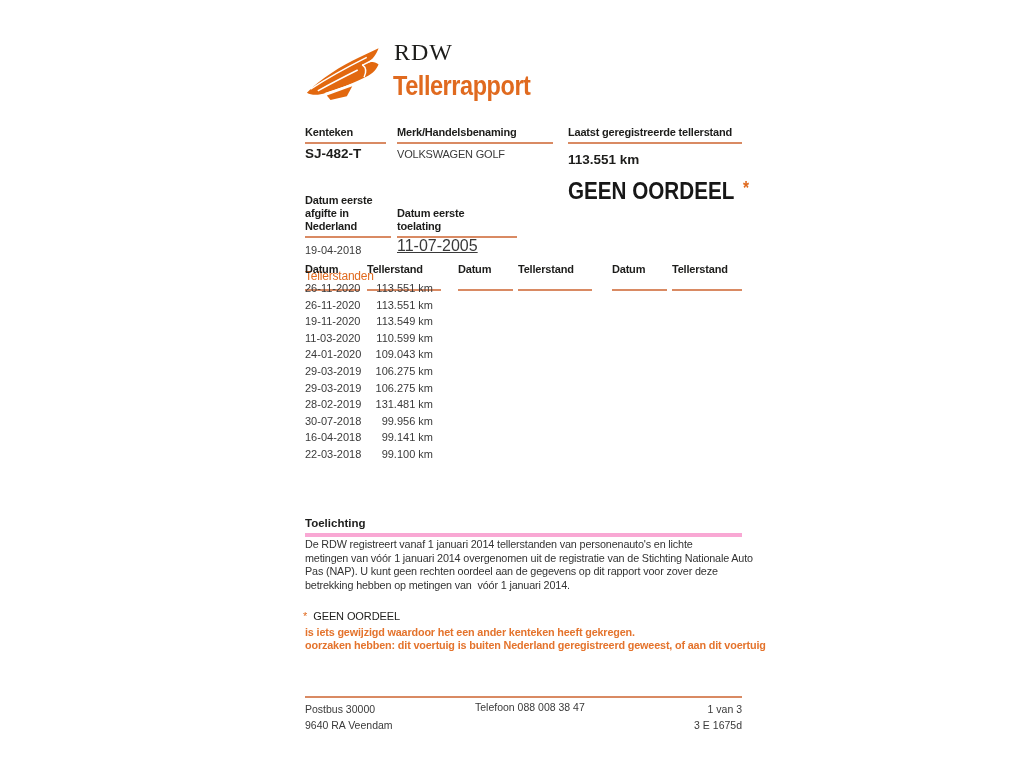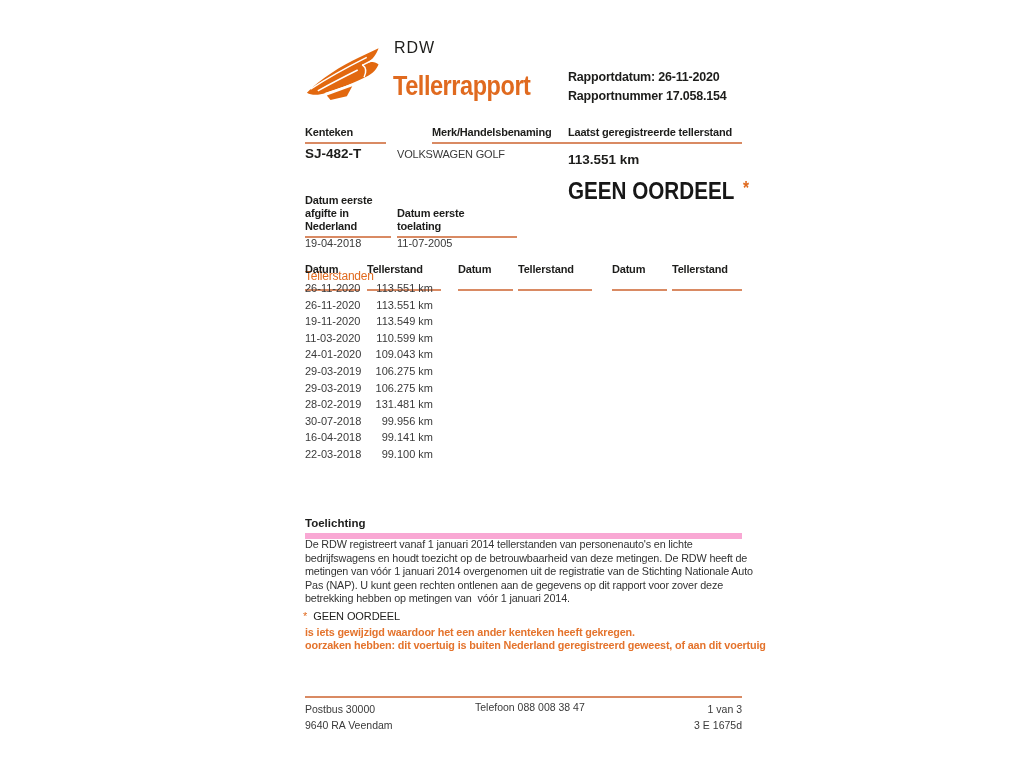--- a/index.html
+++ b/index.html
@@ -11,62 +11,62 @@
     background: #ffffff;
     font-family: "Liberation Sans", sans-serif;
     color: #2b2b2b;
     overflow: hidden;
   }
   .abs { position: absolute; }
 
   
   .brand-word {
     left: 394px; top: 39px;
-    font-family: Liberation Sans, sans-serif;
-    font-size: 16px; color: #1d1d1b; letter-spacing: 1px;
+    font-family: Liberation Serif, serif;
+    font-size: 24px; color: #1d1d1b; letter-spacing: 1px;
   }
   .doc-title {
     left: 393px; top: 71px;
     font-size: 27px; font-weight: bold; color: #e06a1f;
     transform: scaleX(0.87); transform-origin: left top;
     letter-spacing: -0.5px;
   }
   .report-meta {
     left: 568px; top: 68px;
     font-size: 12.5px; font-weight: bold; color: #1d1d1b;
     line-height: 19px; letter-spacing: -0.2px;
   }
 
   
   .field-label {
     font-size: 11px; font-weight: bold; color: #1d1d1b;
     letter-spacing: -0.2px; line-height: 13px;
     border-bottom: 2px solid #d98a63; padding-bottom: 3px;
   }
   .col-kenteken  { left: 305px; top: 126px; width: 81px; }
-  .col-merk      { left: 397px; top: 126px; width: 156px; margin-left: 35px; }
+  .col-merk      { left: 397px; top: 126px; width: 156px; }
   .col-laatst    { left: 568px; top: 126px; width: 174px; }
   .val-kenteken  { left: 305px; top: 146px; font-size: 13.5px; font-weight: bold; color: #1d1d1b; }
   .val-merk      { left: 397px; top: 148px; font-size: 11px; color: #3a3a3a; letter-spacing: -0.2px; }
   .val-laatst    { left: 568px; top: 152px; font-size: 13.5px; font-weight: bold; color: #1d1d1b; }
 
   .verdict-big {
     left: 568px; top: 177px; white-space: nowrap;
     font-size: 24px; font-weight: bold; color: #171717;
     transform: scaleX(0.86); transform-origin: left top;
   }
   .verdict-big .mark {
     color: #e06a1f; font-size: 18px; margin-left: 10px;
     vertical-align: 5px;
   }
 
   .col-afgifte   { left: 305px; top: 194px; width: 86px; }
   .col-toelating { left: 397px; top: 207px; width: 120px; }
-  .val-afgifte   { left: 305px; top: 237px; font-size: 11px; color: #3a3a3a; text-align: right; }
-  .val-toelating { left: 397px; top: 237px; font-size: 11px; color: #3a3a3a; }
+  .val-afgifte   { left: 305px; top: 244px; font-size: 11px; color: #3a3a3a; text-align: right; }
+  .val-toelating { left: 397px; top: 237px; font-size: 16px; color: #3a3a3a; text-decoration: underline; }
 
   
   .section-title {
     left: 305px; top: 250px;
     font-size: 12px; font-weight: normal; color: #e06a1f; letter-spacing: -0.2px; margin-top: 19px;
   }
   .th {
     top: 263px;
     font-size: 11px; font-weight: bold; color: #1d1d1b; letter-spacing: -0.2px;
     border-bottom: 2px solid #d98a63; padding-bottom: 14px;
@@ -81,21 +81,21 @@
   .tbody { left: 305px; top: 280px; width: 130px; }
   .trow { position: relative; height: 16.6px; line-height: 16.6px; }
   .trow .date { position: absolute; left: 0; font-size: 11px; color: #3a3a3a; }
   .trow .odo  { position: absolute; left: 48px; width: 80px; text-align: right;
                 font-size: 11px; color: #3a3a3a; }
 
   
   .toel-title {
     left: 305px; top: 517px; width: 437px;
     font-size: 11.5px; font-weight: bold; color: #1d1d1b;
-    border-bottom: 6px solid #f9a8d4; padding-bottom: 4px;
+    border-bottom: 4px solid #f9a8d4; padding-bottom: 4px;
   }
   .toel-body {
     left: 305px; top: 538px;
     font-size: 10.8px; line-height: 13.6px; color: #333333;
     letter-spacing: -0.15px;
   }
   .toel-body div { white-space: pre; }
 
   .verdict-note {
     left: 303px; top: 610px;
@@ -132,24 +132,20 @@
       <path d="M12,53 C32,40 52,29 74,18"></path>
       <path d="M20,55 C38,45 52,38 64,32"></path>
       <path d="M69,27 L80,21"></path>
       <path d="M71,40 C74,34 73,29 69,26"></path>
       <path d="M28,58 L58,48"></path>
     </g>
   </svg>
 
   <div class="abs brand-word">RDW</div>
   <div class="abs doc-title">Tellerrapport</div>
-  <div class="abs report-meta">
-    <div>Rapportdatum: 26-11-2020</div>
-    <div>Rapportnummer 17.058.154</div>
-  </div>
 
   <div class="abs field-label col-kenteken">Kenteken</div>
   <div class="abs field-label col-merk">Merk/Handelsbenaming</div>
   <div class="abs field-label col-laatst">Laatst geregistreerde tellerstand</div>
   <div class="abs val-kenteken">SJ-482-T</div>
   <div class="abs val-merk">VOLKSWAGEN GOLF</div>
   <div class="abs val-laatst">113.551 km</div>
 
   <div class="abs verdict-big"><span>GEEN OORDEEL</span><span class="mark">*</span></div>
 
@@ -216,23 +212,22 @@
       </div>
     <div class="trow">
         <span class="date">22-03-2018</span>
         <span class="odo">99.100 km</span>
       </div>
   </div>
 
   <div class="abs toel-title">Toelichting</div>
   <div class="abs toel-body">
     <div>De RDW registreert vanaf 1 januari 2014 tellerstanden van personenauto's en lichte</div>
-    <div>bedrijfswagens en houdt toezicht op de betrouwbaarheid van deze metingen. De RDW heeft de</div>
     <div>metingen van vóór 1 januari 2014 overgenomen uit de registratie van de Stichting Nationale Auto</div>
-    <div>Pas (NAP). U kunt geen rechten ontlenen aan de gegevens op dit rapport voor zover deze</div>
+    <div>Pas (NAP). U kunt geen rechten oordeel aan de gegevens op dit rapport voor zover deze</div>
     <div>betrekking hebben op metingen van  vóór 1 januari 2014.</div>
   </div>
 
   <div class="abs verdict-note"><span class="mark">*</span><span>GEEN OORDEEL</span></div>
   <div class="abs verdict-expl">
     <div>is iets gewijzigd waardoor het een ander kenteken heeft gekregen.</div>
     <div>oorzaken hebben: dit voertuig is buiten Nederland geregistreerd geweest, of aan dit voertuig</div>
   </div>
 
   <div class="abs footer-rule"></div>

